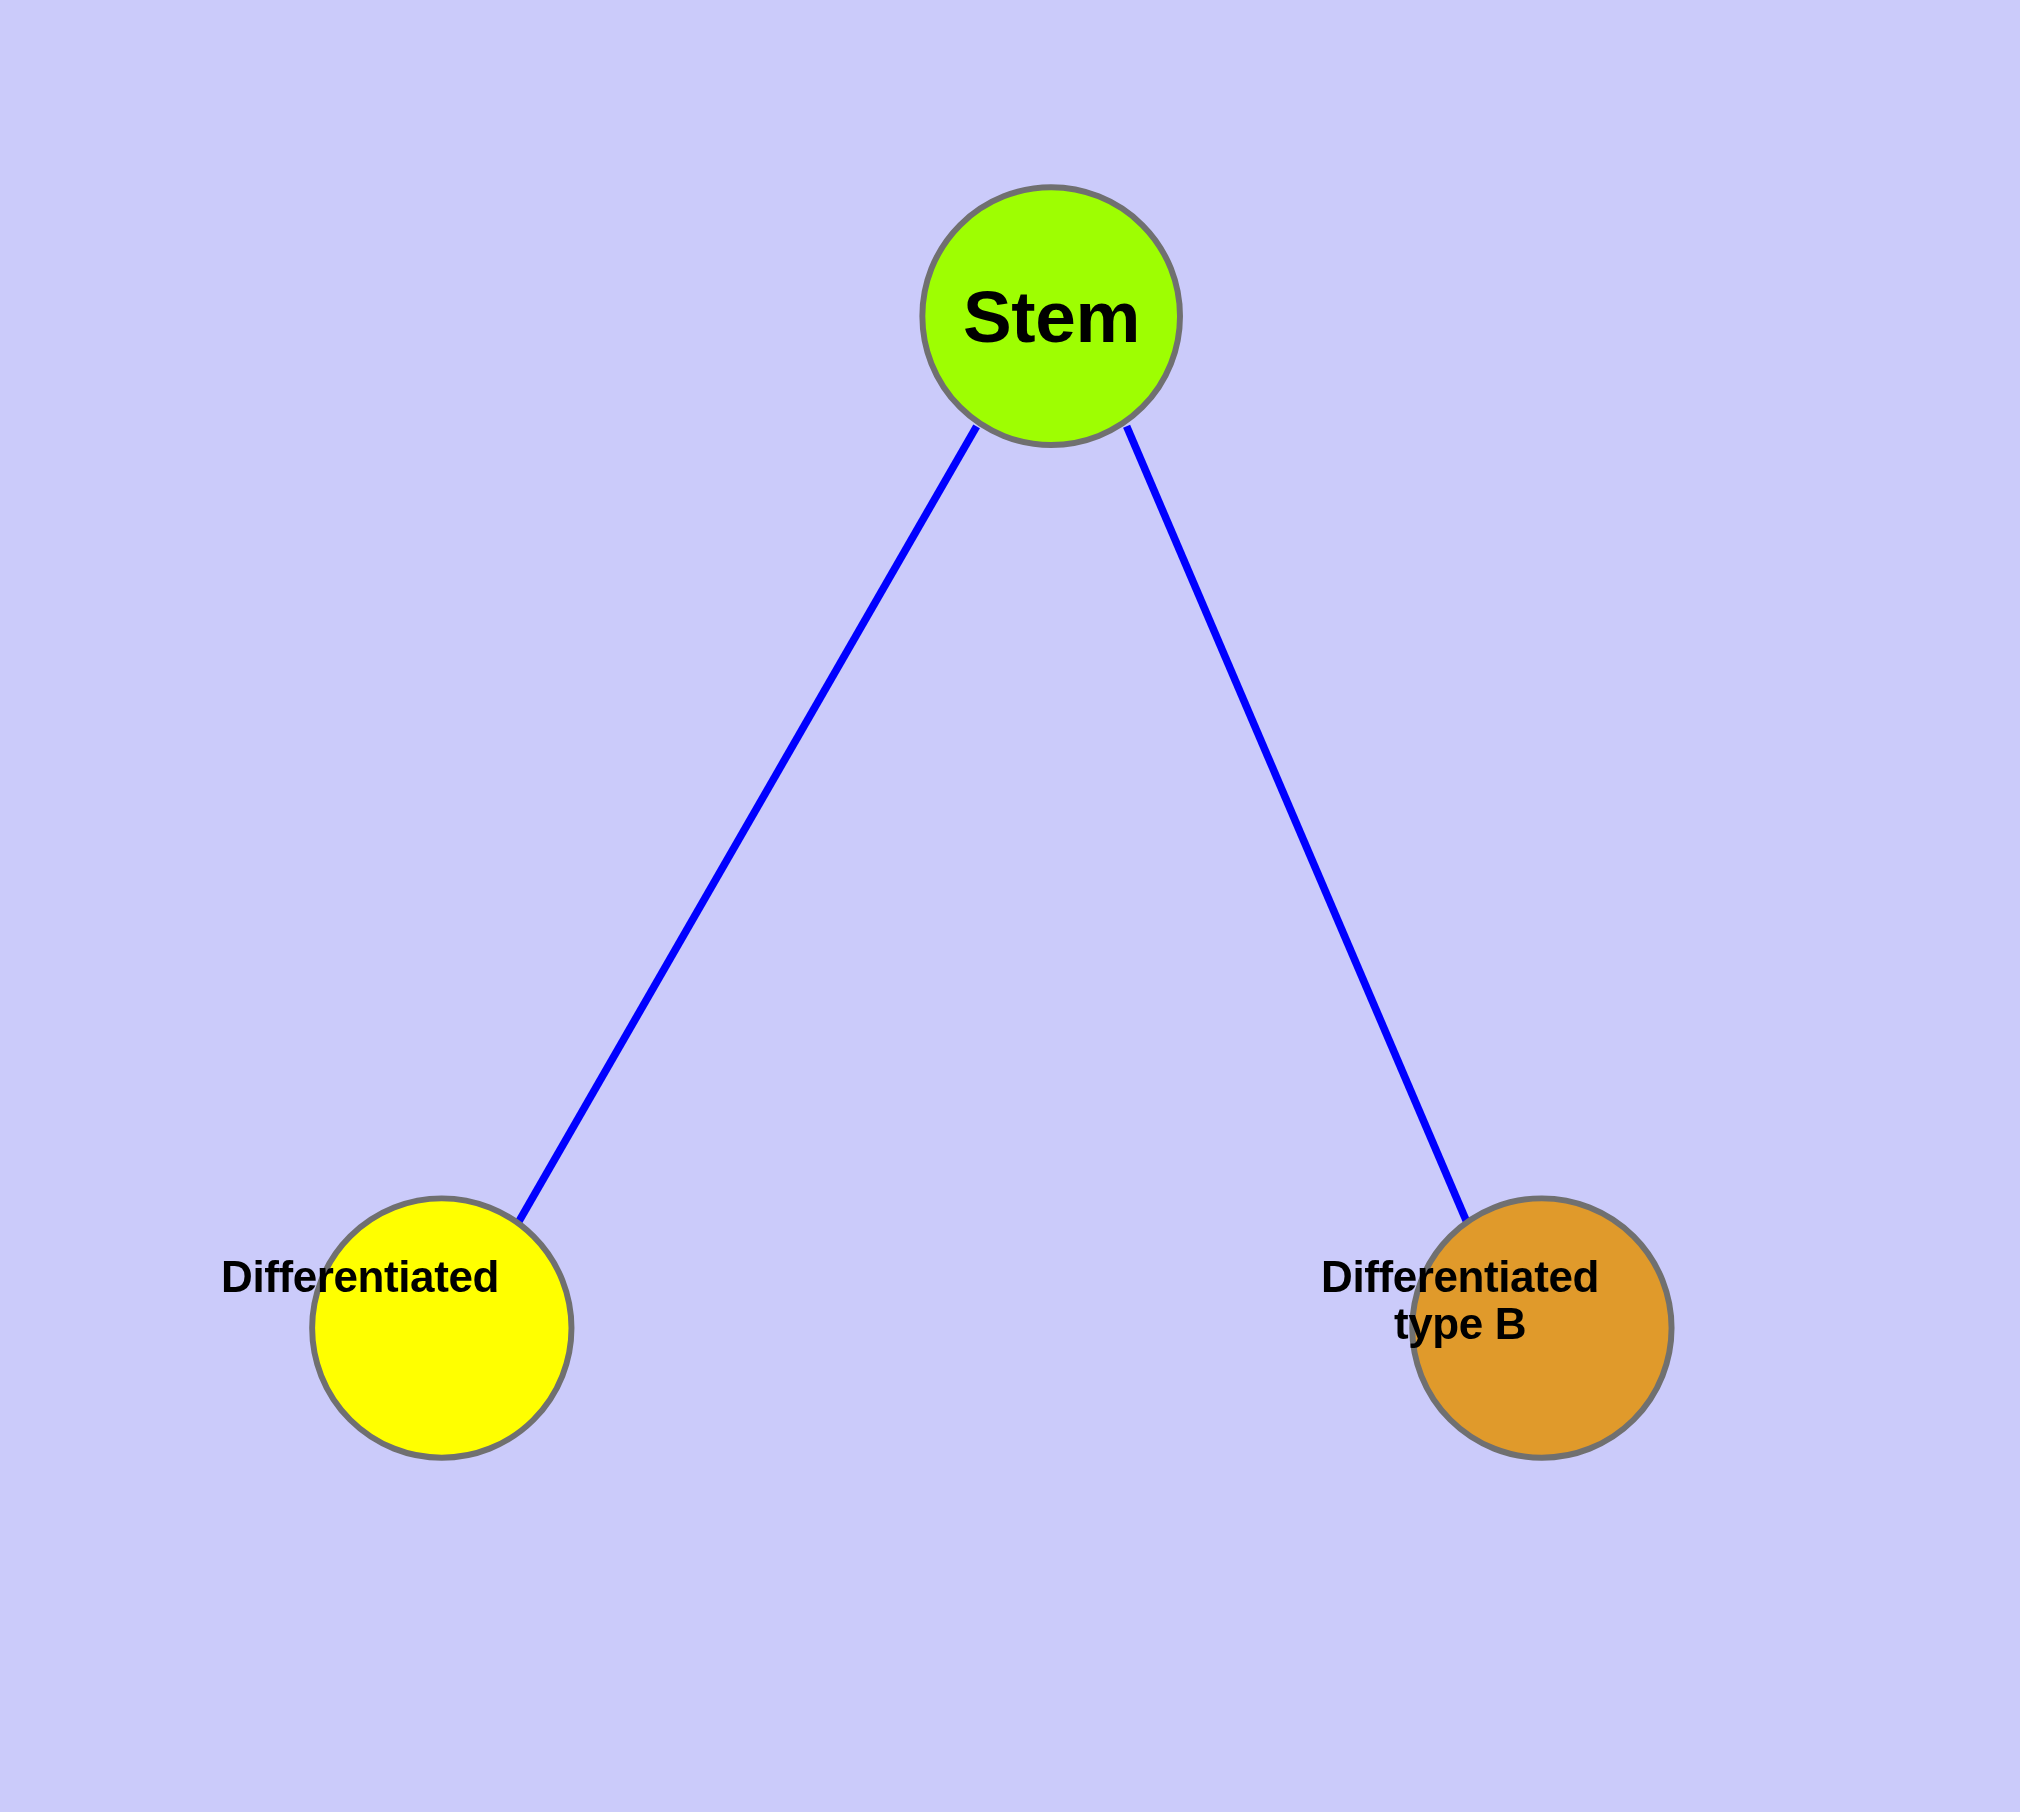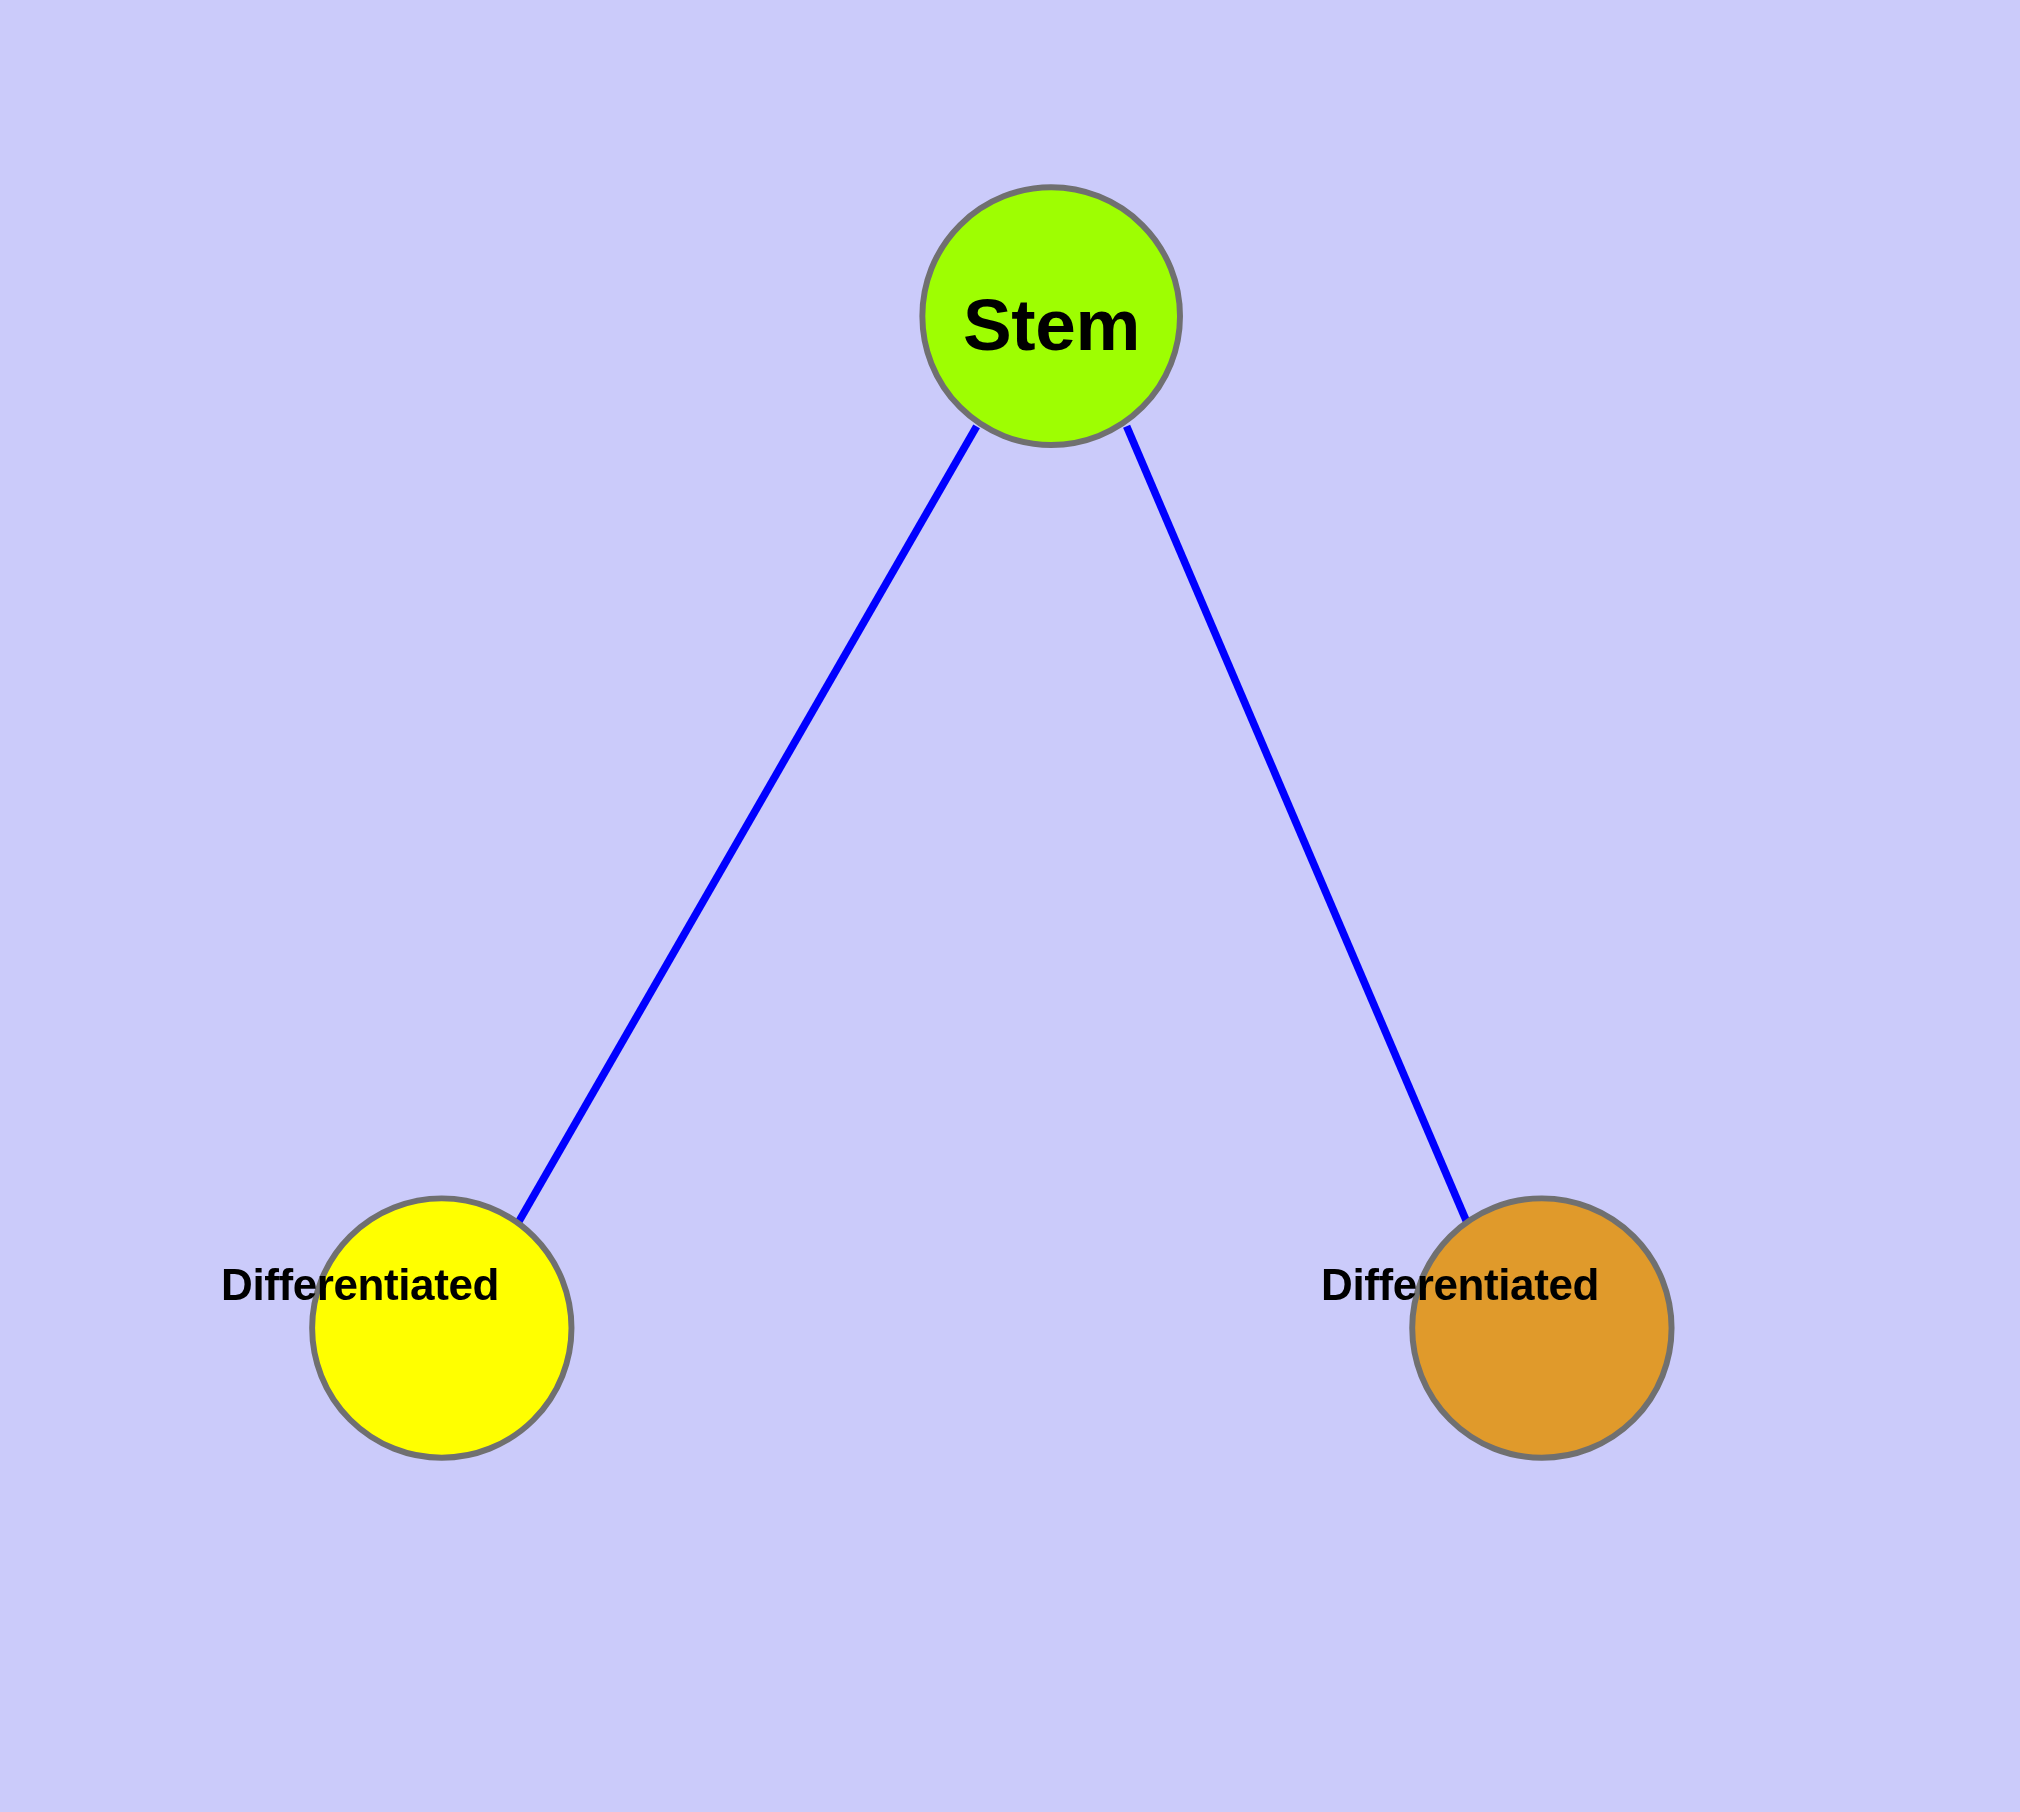--- a/index.html
+++ b/index.html
@@ -38,21 +38,20 @@
   .node-label.root {
     font-size: 73px;
     letter-spacing: -0.4px;
   }
   .node-label.leaf {
     font-size: 44px;
     letter-spacing: -0.4px;
   }
   .label-line {
     display: block;
-    margin-top: 8px;
   }
 </style>
 </head>
 <body>
 
 <div id="stage">
 
   <svg id="graph-svg" viewBox="0 0 2384 2138" xmlns="http://www.w3.org/2000/svg">
     <g>
       <line x1="1152" y1="503" x2="612" y2="1441" stroke="#0000ff" stroke-width="9" stroke-linecap="butt"></line>
@@ -68,16 +67,17 @@
   <div class="node-label root" style="color: rgb(0, 0, 0); left: 963px; top: 278px; width: auto;">
     <span class="label-line">Stem</span>
   </div>
 
   <div class="node-label leaf" style="color: rgb(0, 0, 0); left: 221px; top: 1254px; width: auto;">
     <span class="label-line">Differentiated</span>
   </div>
 
   <div class="node-label leaf" style="color: rgb(0, 0, 0); left: 1321px; top: 1254px; width: auto;">
     <span class="label-line">Differentiated</span>
+    <span class="label-line">type B</span>
   </div>
 
 </div>
 
 
 </body></html>

